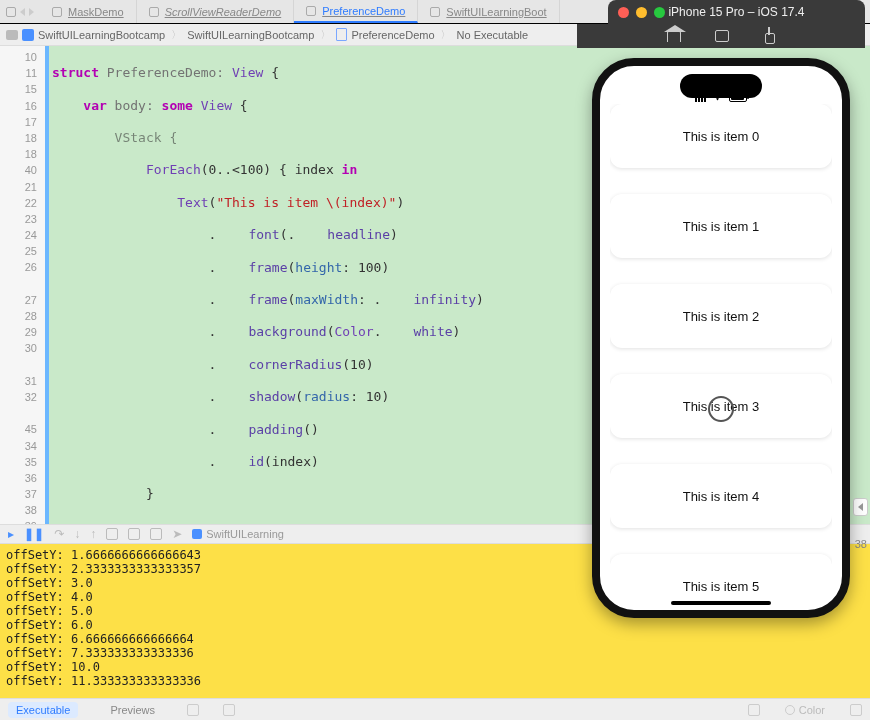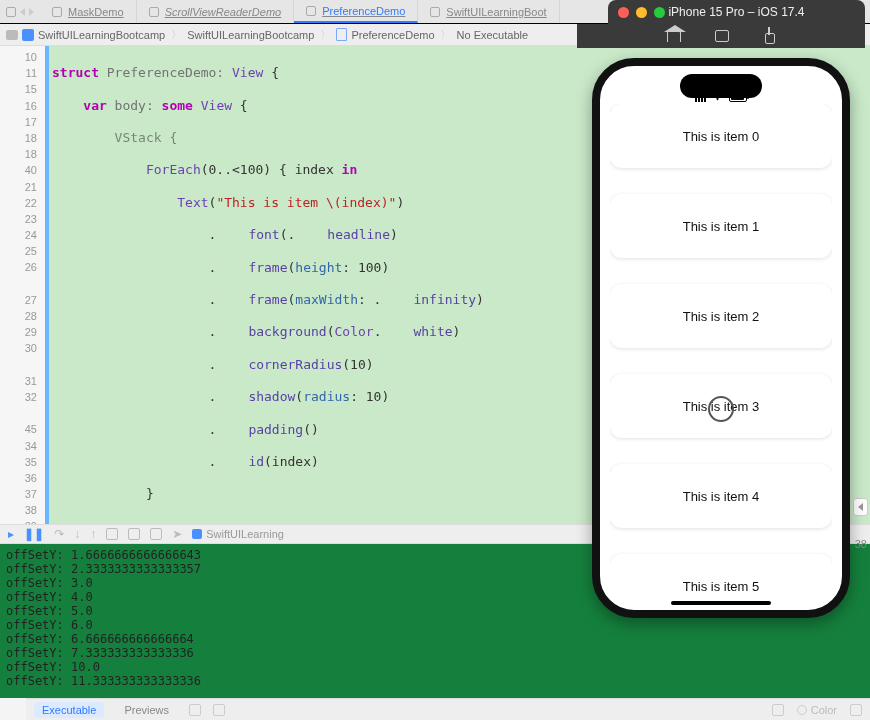--- a/index.html
+++ b/index.html
@@ -43,25 +43,25 @@
   .right-counter { position:absolute; right:-1px; bottom:-26px; font-size:11px; color:#888; padding:0 4px; }
 
   
   .dbg-toolbar { height:20px; background:#eee; border-top:1px solid #ddd; border-bottom:1px solid #ddd; display:flex; align-items:center; gap:10px; padding:0 8px; color:#bbb; }
   .dbg-toolbar .btn { width:12px; height:12px; border:1px solid #bbb; border-radius:2px; }
   .dbg-toolbar .target { display:flex; align-items:center; gap:4px; color:#999; font-size:11px;}
   .dbg-toolbar .blue { color:#4a90ff; }
   .dbg-sq { width:10px;height:10px;background:#4a90ff;border-radius:2px;display:inline-block;}
 
   
-  .console { flex:1; background:#15803d; font-family: ui-monospace, Menlo, monospace; font-size:12px; color:#222; padding:4px 6px; line-height:14px; overflow:hidden; }
+  .console { flex:1; background:#fde047; font-family: ui-monospace, Menlo, monospace; font-size:12px; color:#222; padding:4px 6px; line-height:14px; overflow:hidden; }
   .console .ln2 { white-space:pre; }
 
   
-  .bottombar { height:22px; background:#eee; border-top:1px solid #ddd; display:flex; align-items:center; padding:0 8px; gap:12px; font-size:11px; color:#888;margin-left:26px; }
+  .bottombar { height:22px; background:#eee; border-top:1px solid #ddd; display:flex; align-items:center; padding:0 8px; gap:24px; font-size:11px; color:#888; }
   .bottombar .chip { padding:2px 8px; border-radius:4px; }
   .bottombar .chip.active { background:#dceaff; color:#2f7cff; }
   .bottombar .spacer { flex:1; }
   .bottombar .mini-icon { width:12px; height:12px; border:1px solid #ccc; border-radius:2px; display:inline-block; }
   .filter-box { border:1px solid transparent; display:flex; align-items:center; gap:4px; color:#bbb;}
   .filter-box .fi { width:10px; height:10px; border:1px solid #ccc; border-radius:50%; }
 
   
   .simwrap { position:absolute; left:577px; top:0; width:288px; height:628px; display:flex; flex-direction:column; }
   .sim-titlebar { height:24px; background:#3a3a3a; display:flex; align-items:center; color:#ddd; font-size:12px; border-top-left-radius:8px; border-top-right-radius:8px; position:relative;margin-left:31px; }

